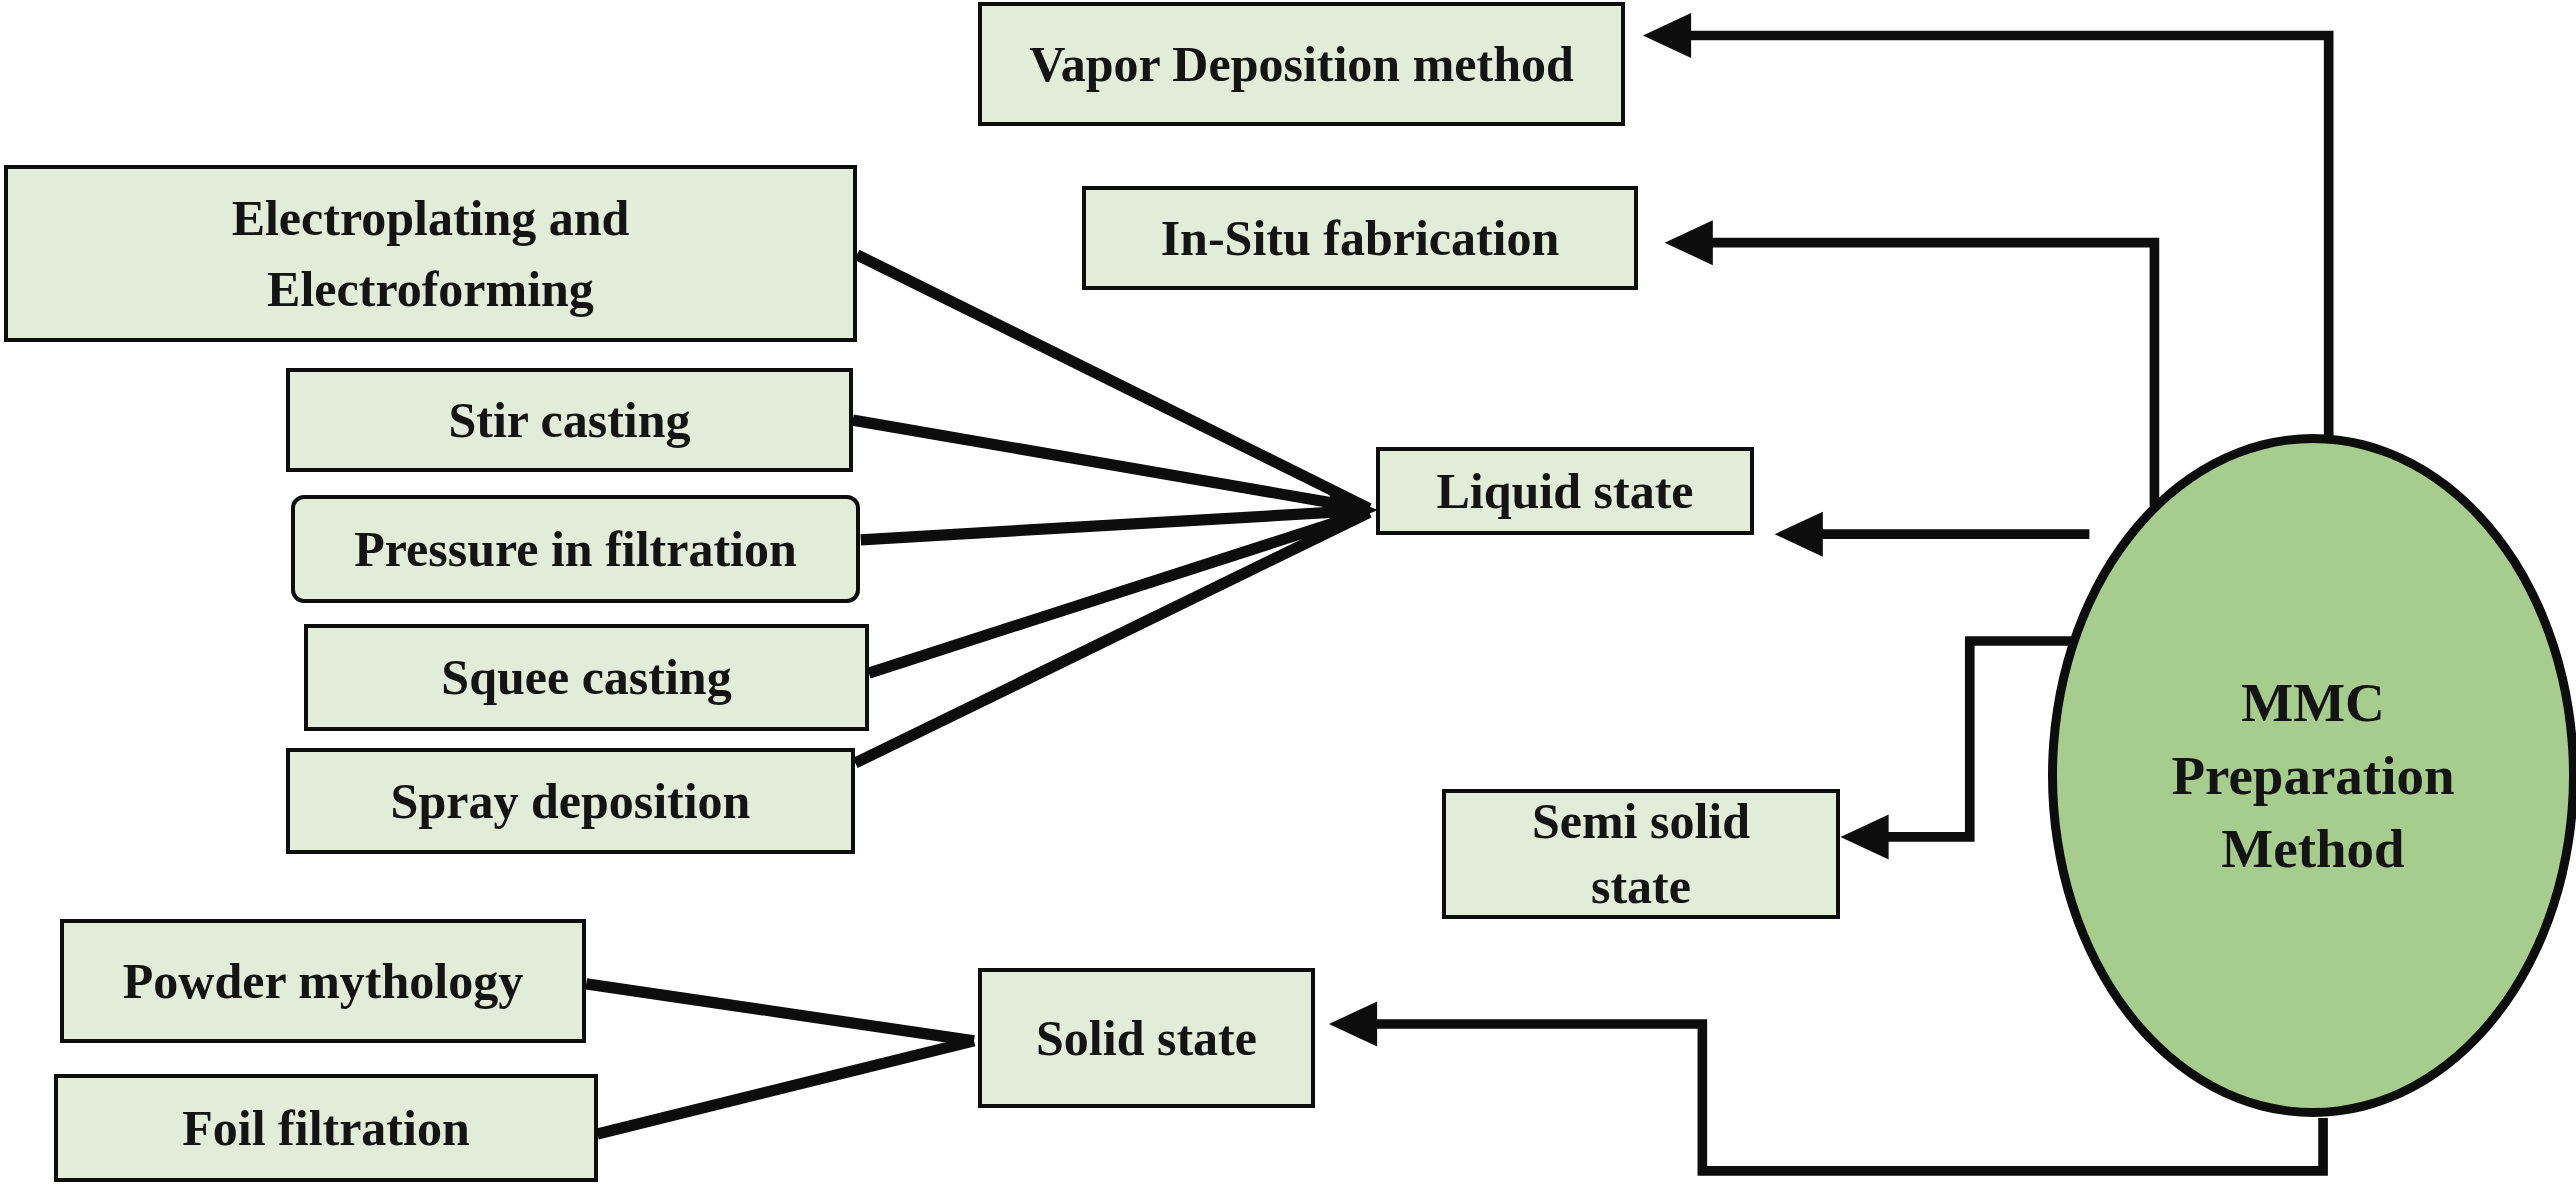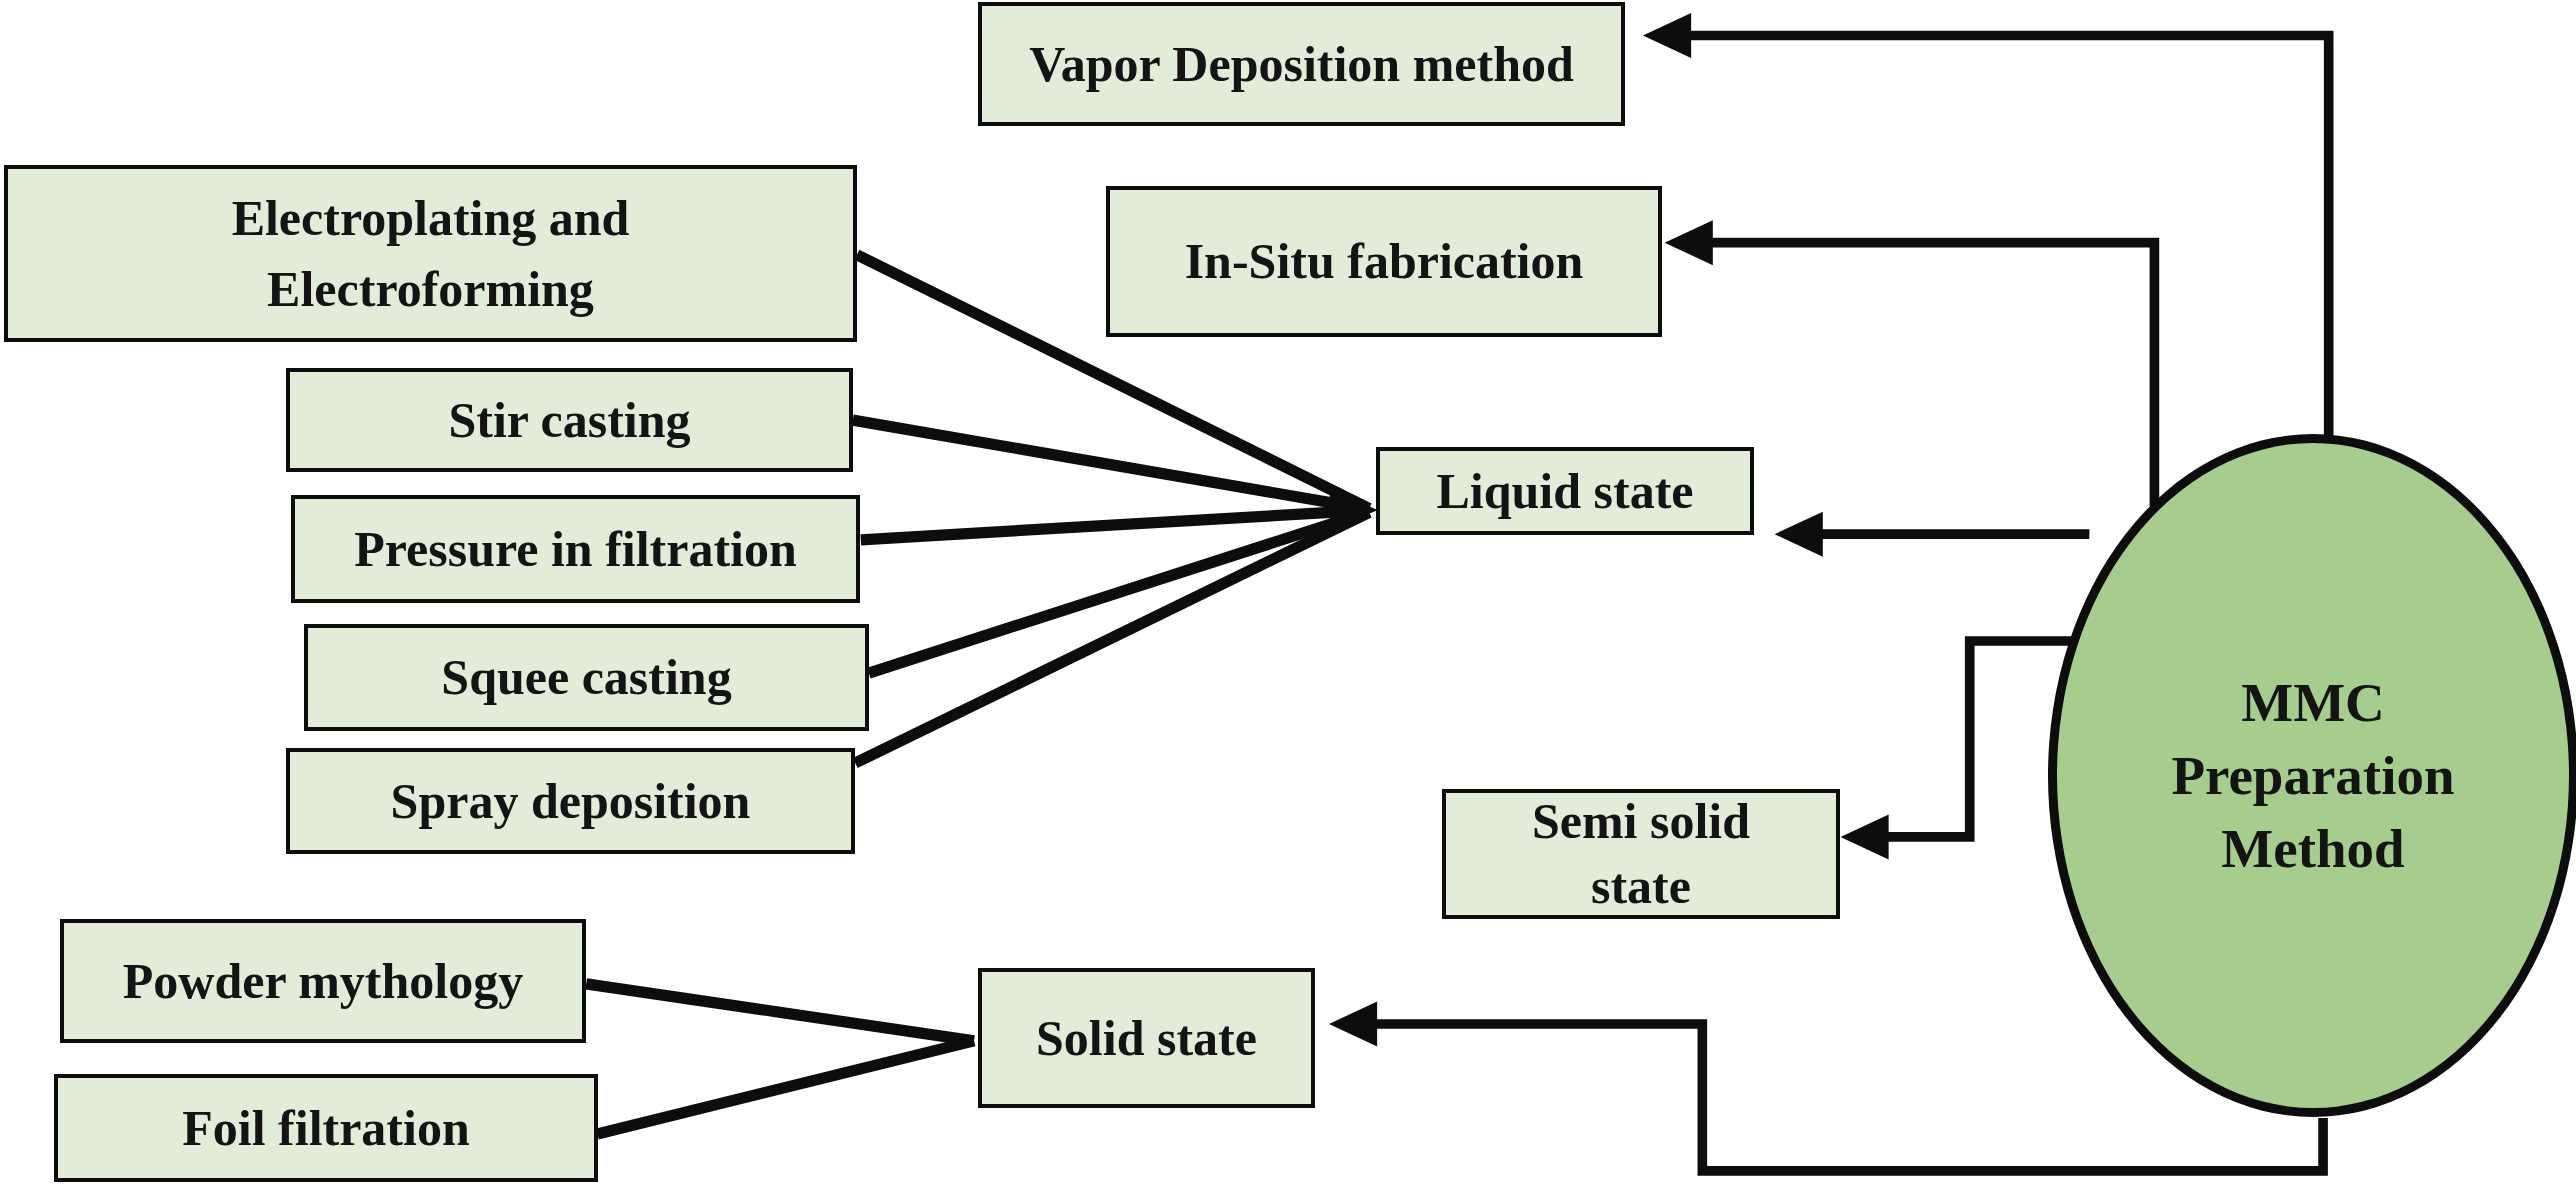--- a/index.html
+++ b/index.html
@@ -82,25 +82,25 @@
 
     <path class="wire" stroke-width="12" d="M 1709 1275 L 2120 1275 L 2120 1458 L 2893 1458 L 2893 1392"></path>
     <polygon class="head" points="1655,1275 1715,1247 1715,1303"></polygon>
   </svg>
 
   <div class="node" style="left:978px;top:2.4px;width:647px;height:124px;">Vapor Deposition method</div>
 
   <div class="node" style="left:4px;top:165px;width:853px;height:177px;">Electroplating and
 Electroforming</div>
 
-  <div class="node" style="left:1082px;top:186px;width:556px;height:151px;margin-left:24px;">In-Situ fabrication</div>
+  <div class="node" style="left:1082px;top:186px;width:556px;height:104px;">In-Situ fabrication</div>
 
   <div class="node" style="left:286px;top:368px;width:567px;height:104px;">Stir casting</div>
 
-  <div class="node" style="left:291px;top:495px;width:569px;height:108px;">Pressure in filtration</div>
+  <div class="node" style="left:291px;top:495px;width:569px;height:108px;border-radius:13px;">Pressure in filtration</div>
 
   <div class="node" style="left:304px;top:624px;width:565px;height:107px;">Squee casting</div>
 
   <div class="node" style="left:286px;top:748px;width:569px;height:106px;">Spray deposition</div>
 
   <div class="node" style="left:1376px;top:447px;width:378px;height:88px;">Liquid state</div>
 
   <div class="node" style="left:1418px;top:789px;width:398px;height:130px;line-height:1.3;margin-left:24px;">Semi solid
 state</div>
 

